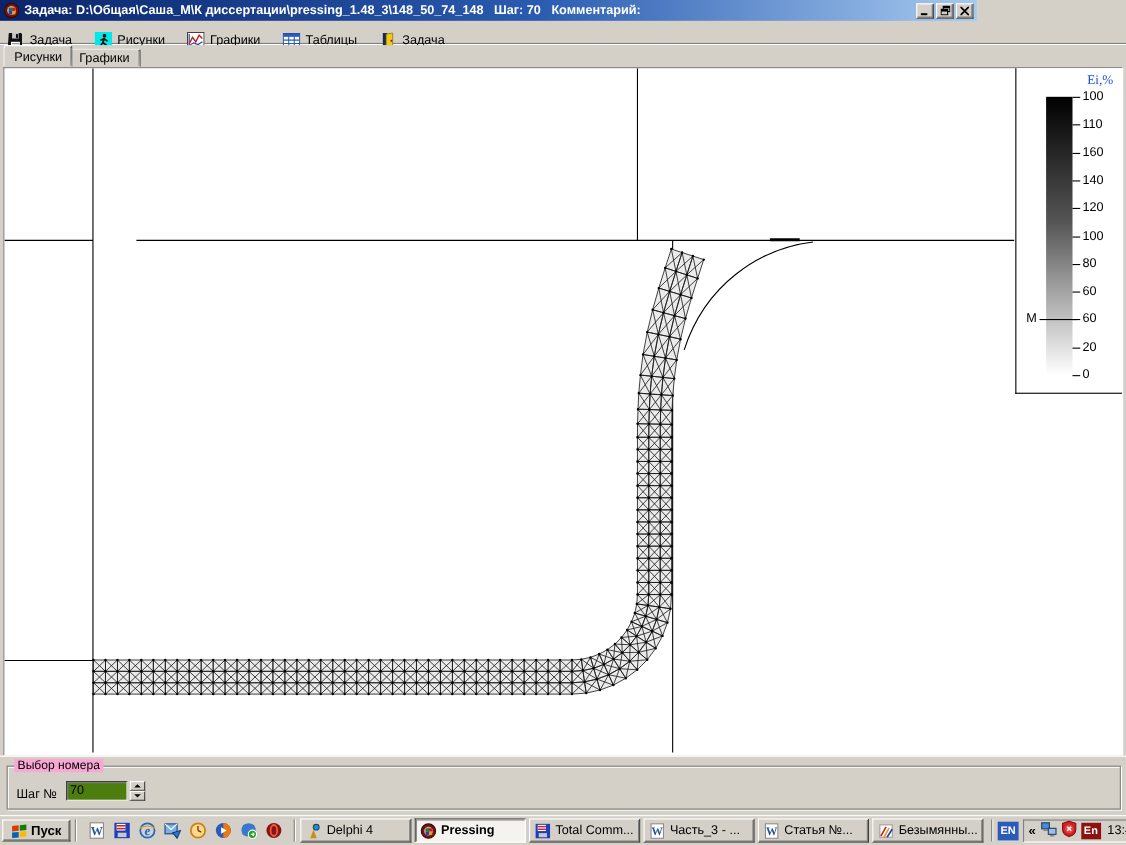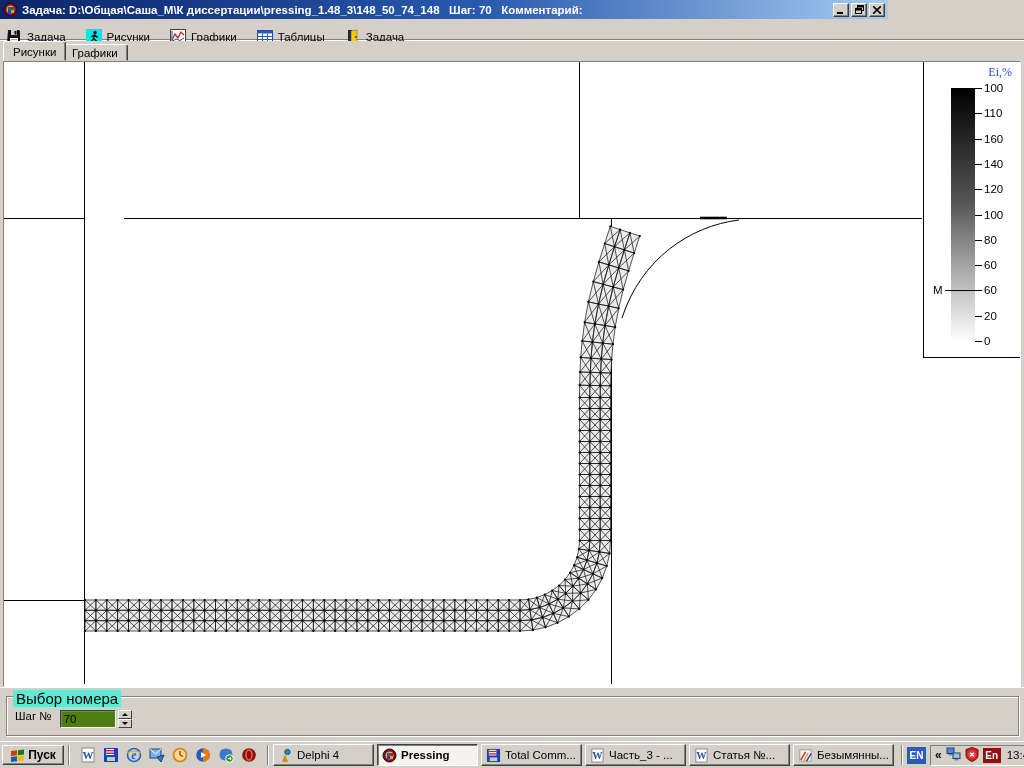--- a/index.html
+++ b/index.html
@@ -49,22 +49,22 @@
   .ltick span { font-size:11.5px; color:#000; }
   .lmark { position:absolute; left:9px; top:222px; height:12px; display:flex; align-items:center; z-index:4; }
   .lmark span { font-size:11.5px; color:#000; margin-right:2px; }
   .lmark i { display:block; width:34px; height:1px; background:#000; }
 
   
   .steppanel { position:absolute; left:0; top:687px; width:1024px; height:54px; background:#d4d0c8;
     border-top:1px solid #fff; }
   .groupbox { position:absolute; left:6px; right:5px; top:8px; bottom:5px;
     border:1px solid #808080; box-shadow:1px 1px 0 #fff, inset 1px 1px 0 #fff; }
-  .grouplabel { position:absolute; left:6px; top:-7px; background:#5eead4; padding:0 3px; font-size:15px; }
-  .steprow { position:absolute; left:8px; top:13px; display:flex; align-items:flex-start; }
+  .grouplabel { position:absolute; left:6px; top:-7px; background:#f9a8d4; padding:0 3px; font-size:11px; }
+  .steprow { position:absolute; left:8px; top:13px; display:flex; align-items:flex-end; }
   .steprow label { font-size:11.5px; margin-right:8px; }
   .stepinput { width:56px; height:18px; border:1px solid; border-color:#404040 #fff #fff #404040;
     box-shadow:inset 1px 1px 0 #808080; background:#4d7c0f; font-family:"Liberation Sans",sans-serif;
     font-size:11.5px; padding:1px 3px; }
   .spinner { display:flex; flex-direction:column; margin-left:2px; }
   .spinbtn { width:14px; height:9px; background:#d4d0c8; border:1px solid; border-color:#fff #404040 #404040 #fff;
     display:flex; align-items:center; justify-content:center; }
   .arrow-up { width:0; height:0; border-left:3px solid transparent; border-right:3px solid transparent; border-bottom:3px solid #000; }
   .arrow-down { width:0; height:0; border-left:3px solid transparent; border-right:3px solid transparent; border-top:3px solid #000; }
 

